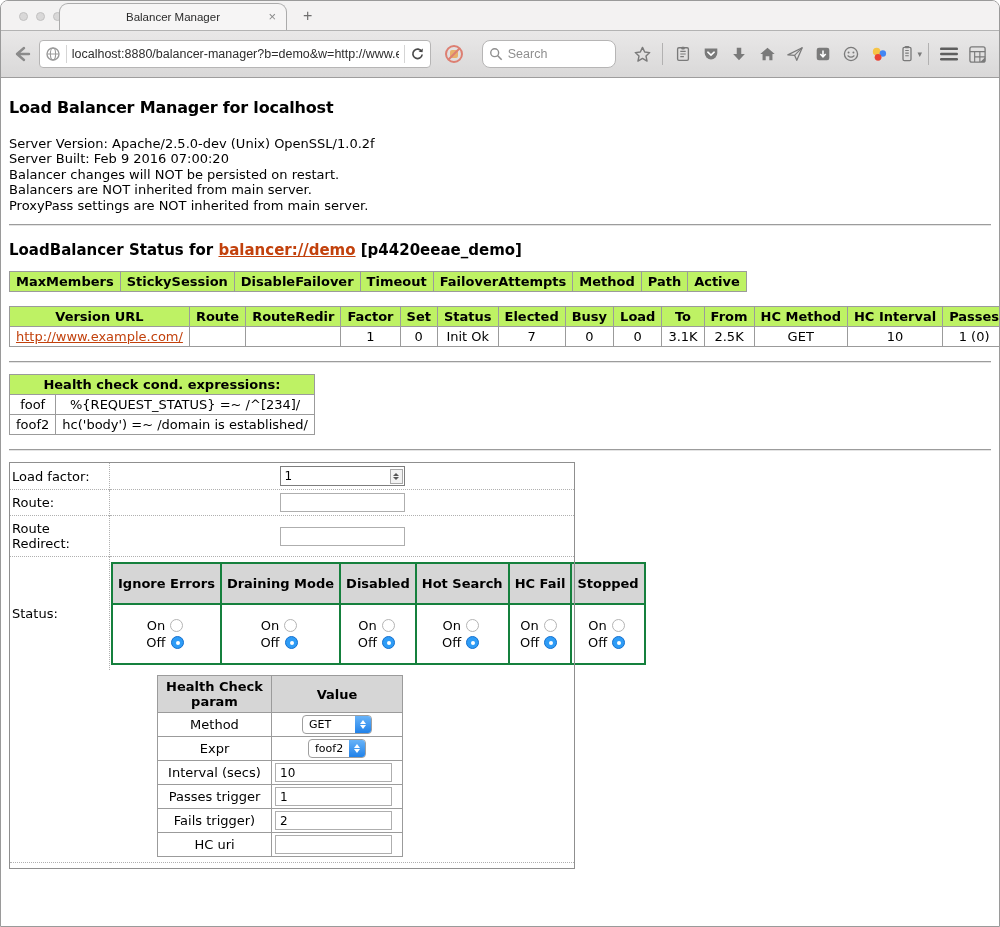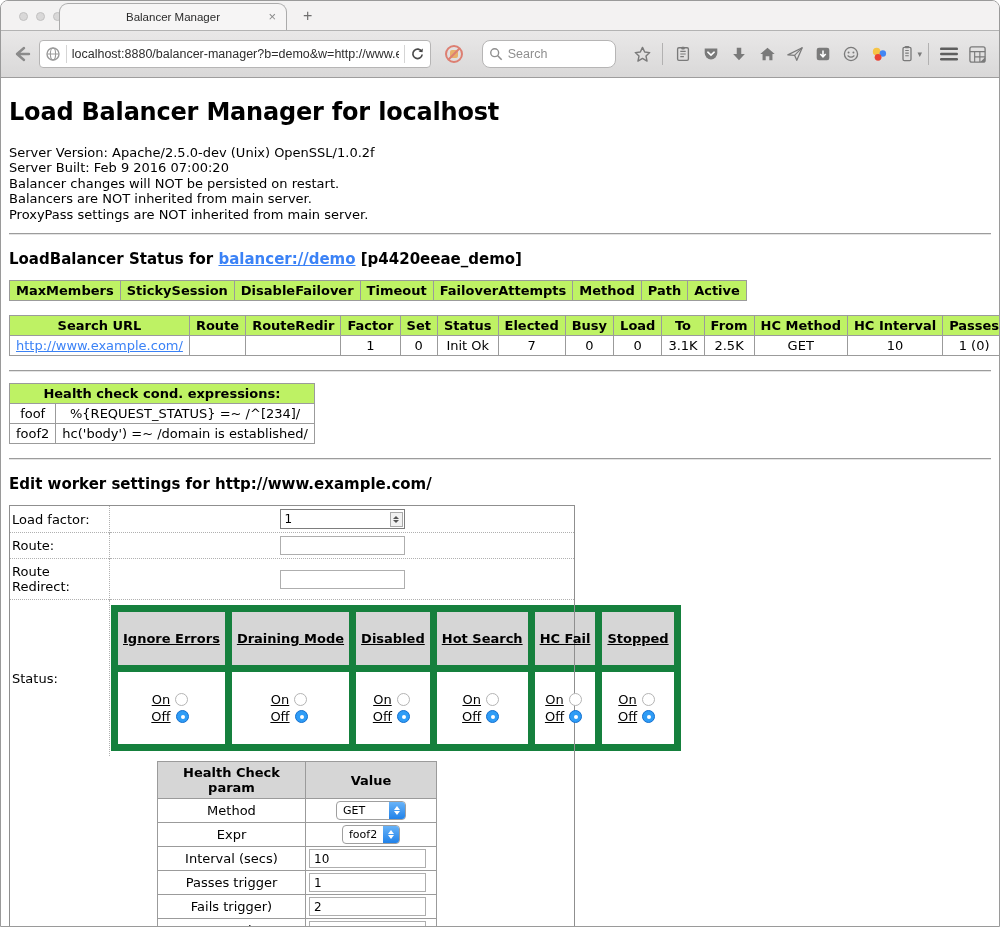--- a/index.html
+++ b/index.html
@@ -38,25 +38,25 @@
   .search-input::placeholder { color:#8f8f8f; }
   .tbicon { width:28px; height:28px; display:flex; align-items:center; justify-content:center; flex:none; }
   .blockicon { margin-left:9px; margin-right:0; position:relative; }
   .icon-strip { display:flex; align-items:center; margin-left:12px; }
   .vsep { width:1px; height:22px; background:#b2b1b1; margin:0 6px; }
   .caret { font-size:9px; color:#7b7b7b; margin-left:-4px; }
 
   
   .content { padding:0 8px; font-family:"DejaVu Sans", sans-serif; font-size:13px; color:#000;
              background:#fff; height:849px; overflow:hidden; }
-  h1 { font-size:24px; font-weight:bold; padding:20px 0 0; letter-spacing:-0.2px; }
+  h1 { font-size:16px; font-weight:bold; padding:20px 0 0; letter-spacing:-0.2px; }
   .server-info { margin-top:19px; line-height:15.4px; }
   hr { border:0; border-top:1px solid #9c9c9c; border-bottom:1px solid #e4e4e4; margin:11px 0; }
   h3 { font-size:15px; font-weight:bold; margin:15px 0 12px; }
-  a.vlink { color:#3b82f6; text-decoration:underline; }
+  a.vlink { color:#c2410c; text-decoration:underline; }
 
   table.data { border-collapse:collapse; margin:4px 0 14px; }
   table.data th, table.data td { border:1px solid #9b9b9b; padding:2px 6px; font-size:13px;
                                  text-align:center; white-space:nowrap; height:20px; }
   table.data th { background:#bef264; font-weight:bold; }
 
   
   table.form { border-collapse:collapse; border:1px solid #8f8f8f; width:566px; margin:6px 0 4px;
                table-layout:fixed; }
   table.form td { font-size:13px; vertical-align:middle; }
@@ -69,21 +69,21 @@
   .numwrap { display:inline-flex; width:125px; height:20px; border:1px solid #7d7d7d; background:#fff;
              align-items:center; padding:0 1px 0 4px; }
   .numwrap .numval { flex:1; text-align:left; font-size:12px; }
   .spinner { width:13px; height:15px; border:1px solid #a9a9a9; background:#f2f2f2;
              display:flex; flex-direction:column; align-items:center; justify-content:center; gap:1px; }
   .spinner i { width:0; height:0; border-left:3px solid transparent; border-right:3px solid transparent; }
   .spin-up { border-bottom:3px solid #555; }
   .spin-dn { border-top:3px solid #555; }
 
   table.status { border-collapse:collapse; margin:2px auto 2px 1px; }
-  table.status th, table.status td { border:7px solid #15803d; font-size:13px; padding:19px 5px;text-decoration:underline; }
+  table.status th, table.status td { border:2px solid #15803d; font-size:13px; padding:12px 5px; }
   table.status th { background:#d6d6d6; font-weight:bold; white-space:nowrap; }
   .radioline { display:grid; grid-template-columns:auto 16px; align-items:center; justify-content:center;
                column-gap:5px; padding:1px 0; }
   .radioline span { text-align:right; }
   .radio { width:13px; height:13px; border-radius:50%; border:1px solid #b4b4b4; background:#fff;
            display:inline-block; position:relative; }
   .radio.checked { background:#2e9cf6; border-color:#1470cf; }
   .radio.checked::after { content:""; position:absolute; left:4px; top:4px; width:4px; height:4px;
                           border-radius:50%; background:#fff; }
 
@@ -270,21 +270,21 @@
         <th>Method</th>
         <th>Path</th>
         <th>Active</th>
       </tr>
     </tbody>
       </table>
 
     <table class="data">
       <tbody>
           <tr>
-        <th>Search URL</th>
+        <th>Version URL</th>
         <th>Route</th>
         <th>RouteRedir</th>
         <th>Factor</th>
         <th>Set</th>
         <th>Status</th>
         <th>Elected</th>
         <th>Busy</th>
         <th>Load</th>
         <th>To</th>
         <th>From</th>
@@ -326,21 +326,20 @@
       </tr>
       <tr>
         <td>foof2</td>
         <td>hc('body') =~ /domain is established/</td>
       </tr>
     </tbody>
       </table>
 
     <hr>
 
-    <h3>Edit worker settings for http://www.example.com/</h3>
 
     <table class="form">
       <tbody>
           <tr>
         <td class="flabel">Load factor:</td>
         <td class="fvalue">
           <span class="numwrap">
             <span class="numval">1</span>
             <span class="spinner">
                   <i class="spin-up"></i>
@@ -434,21 +433,21 @@
             </tr>
           </tbody>
               </table>
         </td>
       </tr>
       <tr>
         <td colspan="2">
           <table class="hc">
             <tbody>
                   <tr>
-              <th style="width:148px;">Health Check param</th>
+              <th style="width:114px;">Health Check param</th>
               <th style="width:123px;">Value</th>
             </tr>
             <tr>
               <td>Method</td>
               <td class="hval" style="text-align:center;">
                 <span class="macselect sel-method">
                   <span class="selval">GET</span>
                   <span class="stepper">
                           <i class="st-up"></i>
                           <i class="st-dn"></i>

